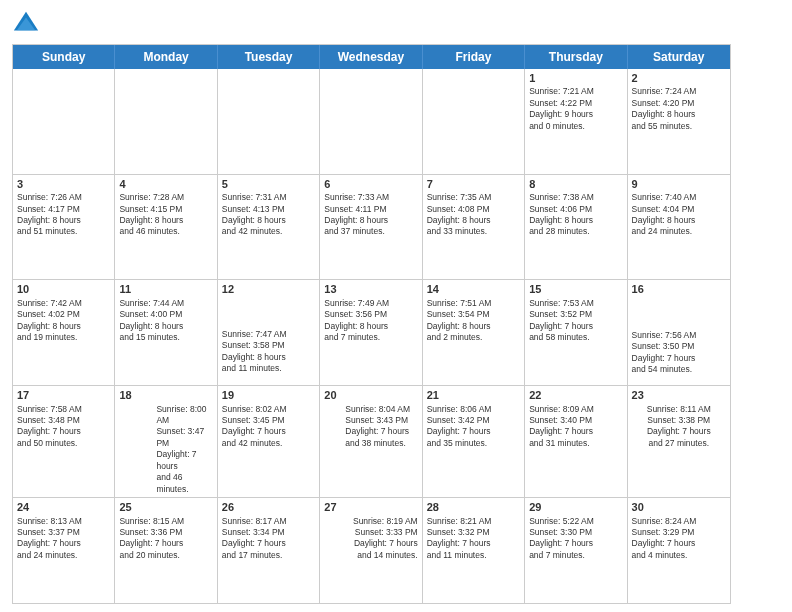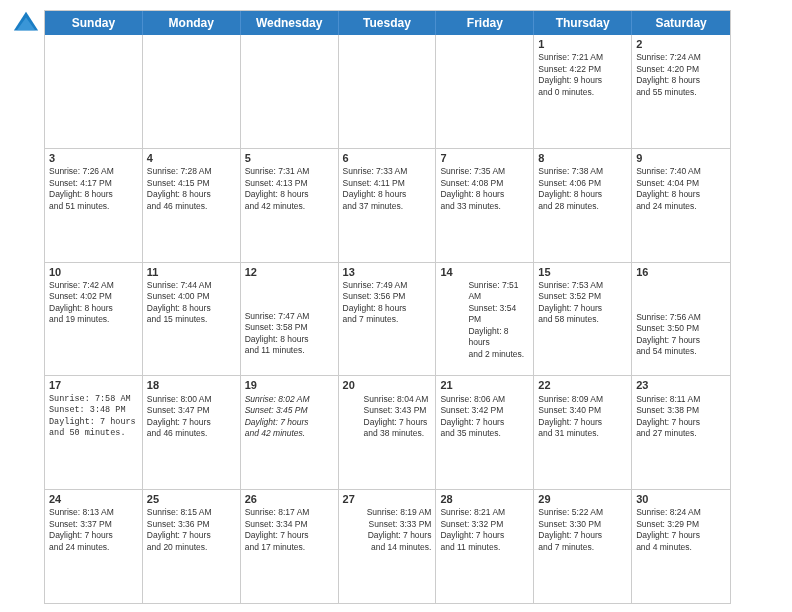--- a/index.html
+++ b/index.html
@@ -8,21 +8,21 @@
       background: #fff;
       width: 792px;
       height: 612px;
       overflow: hidden;
     }
     .page {
       width: 743px;
       height: 612px;
       padding: 10px 12px 8px 12px;
       display: flex;
-      flex-direction: row;
+      flex-direction: column;
     }
     .header {
       display: flex;
       justify-content: space-between;
       align-items: flex-start;
       margin-bottom: 6px;
     }
     .logo {
       display: flex;
       align-items: center;
@@ -125,22 +125,22 @@
     <div class="title-section">
       <div class="month-title"></div>
       <div class="subtitle"></div>
     </div>
   </div>
 
   <div class="calendar">
     <div class="cal-header" id="cal-header-row">
         <div class="cal-header-cell">Sunday</div>
         <div class="cal-header-cell">Monday</div>
+        <div class="cal-header-cell">Tuesday</div>
         <div class="cal-header-cell">Wednesday</div>
-        <div class="cal-header-cell">Tuesday</div>
         <div class="cal-header-cell">Friday</div>
         <div class="cal-header-cell">Thursday</div>
         <div class="cal-header-cell">Saturday</div>
       </div>
     <div class="cal-body" id="cal-body">
         <div class="cal-row">
           <div class="cal-cell empty"></div>
           <div class="cal-cell empty"></div>
           <div class="cal-cell empty"></div>
           <div class="cal-cell empty"></div>
@@ -235,21 +235,21 @@
           </div>
           <div class="cal-cell">
             <span class="day-num">13</span>
             <div class="cell-info" style="white-space: pre-line;">Sunrise: 7:49 AM
 Sunset: 3:56 PM
 Daylight: 8 hours
 and 7 minutes.</div>
           </div>
           <div class="cal-cell">
             <span class="day-num">14</span>
-            <div class="cell-info" style="white-space: pre-line; margin-left: 28px;">Sunrise: 7:51 AM
+            <div class="cell-info" style="white-space: pre-line;">Sunrise: 7:51 AM
 Sunset: 3:54 PM
 Daylight: 8 hours
 and 2 minutes.</div>
           </div>
           <div class="cal-cell">
             <span class="day-num">15</span>
             <div class="cell-info" style="white-space: pre-line;">Sunrise: 7:53 AM
 Sunset: 3:52 PM
 Daylight: 7 hours
 and 58 minutes.</div>
@@ -258,35 +258,35 @@
             <span class="day-num">16</span>
             <div class="cell-info" style="white-space: pre-line; margin-top: 33px;">Sunrise: 7:56 AM
 Sunset: 3:50 PM
 Daylight: 7 hours
 and 54 minutes.</div>
           </div>
         </div>
         <div class="cal-row">
           <div class="cal-cell">
             <span class="day-num">17</span>
-            <div class="cell-info" style="white-space: pre-line; font-family: Liberation Mono, monospace;">Sunrise: 7:58 AM
+            <div class="cell-info" style="white-space: pre-line;">Sunrise: 7:58 AM
 Sunset: 3:48 PM
 Daylight: 7 hours
 and 50 minutes.</div>
           </div>
           <div class="cal-cell">
             <span class="day-num">18</span>
-            <div class="cell-info" style="white-space: pre-line;">Sunrise: 8:00 AM
+            <div class="cell-info" style="white-space: pre-line; margin-left: 37px;">Sunrise: 8:00 AM
 Sunset: 3:47 PM
 Daylight: 7 hours
 and 46 minutes.</div>
           </div>
           <div class="cal-cell">
             <span class="day-num">19</span>
-            <div class="cell-info" style="white-space: pre-line; font-style: italic;">Sunrise: 8:02 AM
+            <div class="cell-info" style="white-space: pre-line;">Sunrise: 8:02 AM
 Sunset: 3:45 PM
 Daylight: 7 hours
 and 42 minutes.</div>
           </div>
           <div class="cal-cell">
             <span class="day-num">20</span>
             <div class="cell-info" style="white-space: pre-line; margin-left: 21px;">Sunrise: 8:04 AM
 Sunset: 3:43 PM
 Daylight: 7 hours
 and 38 minutes.</div>
@@ -300,21 +300,21 @@
           </div>
           <div class="cal-cell">
             <span class="day-num">22</span>
             <div class="cell-info" style="white-space: pre-line;">Sunrise: 8:09 AM
 Sunset: 3:40 PM
 Daylight: 7 hours
 and 31 minutes.</div>
           </div>
           <div class="cal-cell">
             <span class="day-num">23</span>
-            <div class="cell-info" style="white-space: pre-line;">Sunrise: 8:11 AM
+            <div class="cell-info" style="white-space: pre-line; text-align: center;">Sunrise: 8:11 AM
 Sunset: 3:38 PM
 Daylight: 7 hours
 and 27 minutes.</div>
           </div>
         </div>
         <div class="cal-row">
           <div class="cal-cell">
             <span class="day-num">24</span>
             <div class="cell-info" style="white-space: pre-line;">Sunrise: 8:13 AM
 Sunset: 3:37 PM

